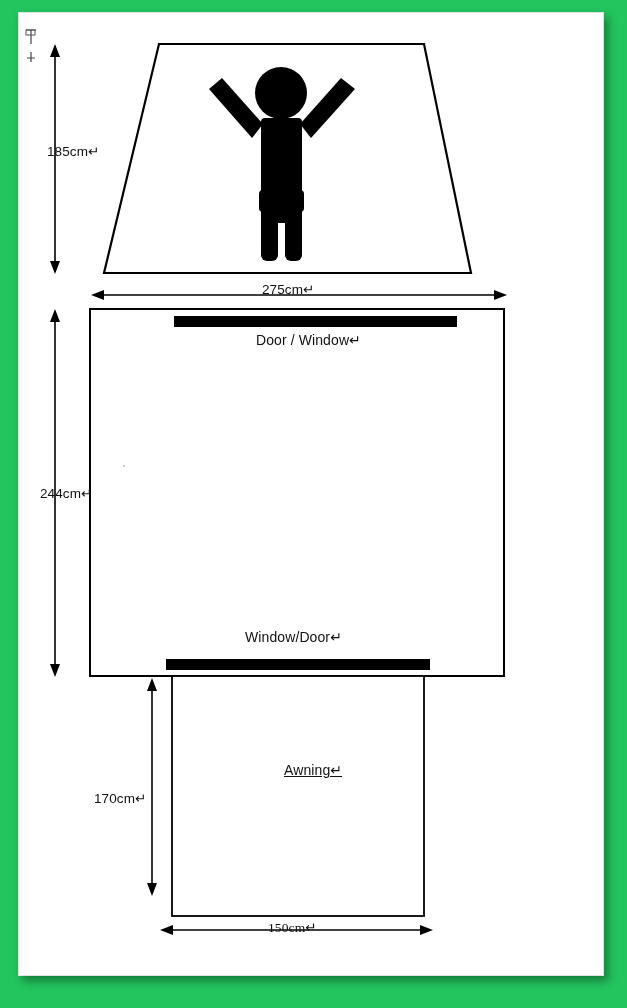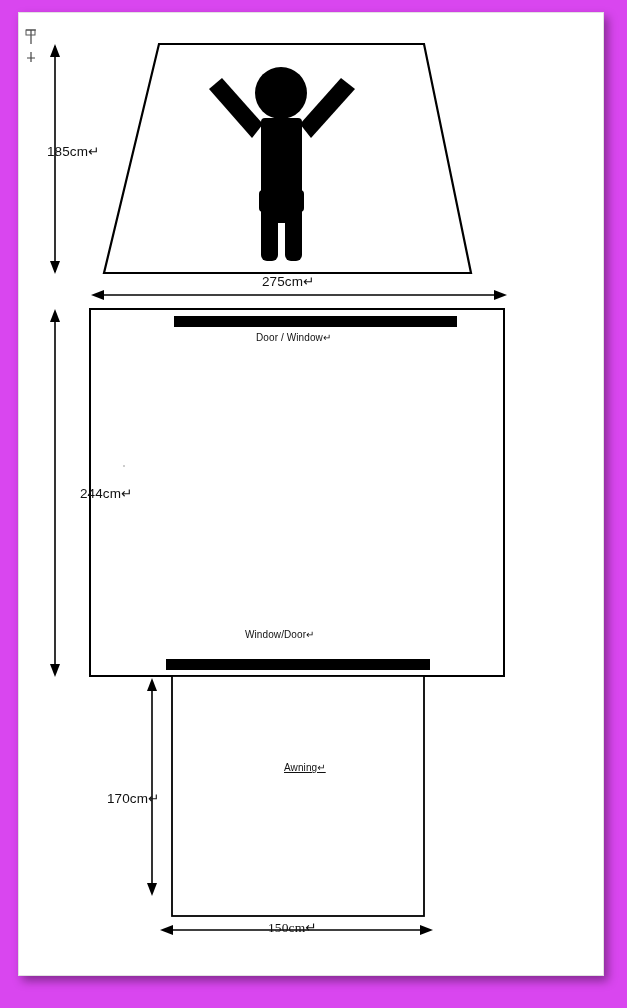--- a/index.html
+++ b/index.html
@@ -5,21 +5,21 @@
   html, body {
     margin: 0;
     padding: 0;
     background: #ffffff;
     font-family: "Liberation Sans", sans-serif;
   }
   #page {
     position: relative;
     width: 627px;
     height: 1008px;
-    background: #d946ef;
+    background: #22c55e;
     overflow: hidden;
   }
   
   .sheet {
     position: absolute;
     left: 18px;
     top: 12px;
     width: 584px;
     height: 962px;
     background: #ffffff;
@@ -27,21 +27,21 @@
     border: 1px solid #e2e2e2;
   }
   .canvas {
     position: absolute;
     left: 0; top: 0;
     width: 627px;
     height: 1008px;
   }
   .label {
     position: absolute;
-    font-size: 10px;
+    font-size: 14px;
     color: #111111;
     white-space: nowrap;
     letter-spacing: 0.1px;
   }
   .label-dim {
     font-size: 13.5px;
   }
   svg { display: block; }
 </style>
 </head>
@@ -124,27 +124,27 @@
     <g stroke="#000000" stroke-width="1.6" fill="none">
       <line x1="163" y1="930" x2="430" y2="930"></line>
       <path d="M160 930 L173 925 L173 935 Z" fill="#000000" stroke="none"></path>
       <path d="M433 930 L420 925 L420 935 Z" fill="#000000" stroke="none"></path>
     </g>
 
   </svg>
 
   <div class="label label-dim" style="left:47px; top:143px;">185cm↵</div>
 
-  <div class="label label-dim" style="left:262px; top:273px;text-align:right;">275cm↵</div>
+  <div class="label label-dim" style="left:262px; top:281px;text-align:right;">275cm↵</div>
 
-  <div class="label label-dim" style="left:40px; top:485px;margin-left:40px;">244cm↵</div>
+  <div class="label label-dim" style="left:40px; top:485px;">244cm↵</div>
 
   <div class="label" style="left:256px; top:332px;">Door / Window↵</div>
 
   <div class="label" style="left:245px; top:629px;">Window/Door↵</div>
 
   <div class="label" style="left:284px; top:762px;text-decoration:underline;">Awning↵</div>
 
-  <div class="label label-dim" style="left:107px; top:790px;">170cm↵</div>
+  <div class="label label-dim" style="left:94px; top:790px;">170cm↵</div>
 
   <div class="label label-dim" style="left:268px; top:919px;font-family:Liberation Serif, serif;">150cm↵</div>
 
 </div>
 
 </body></html>

